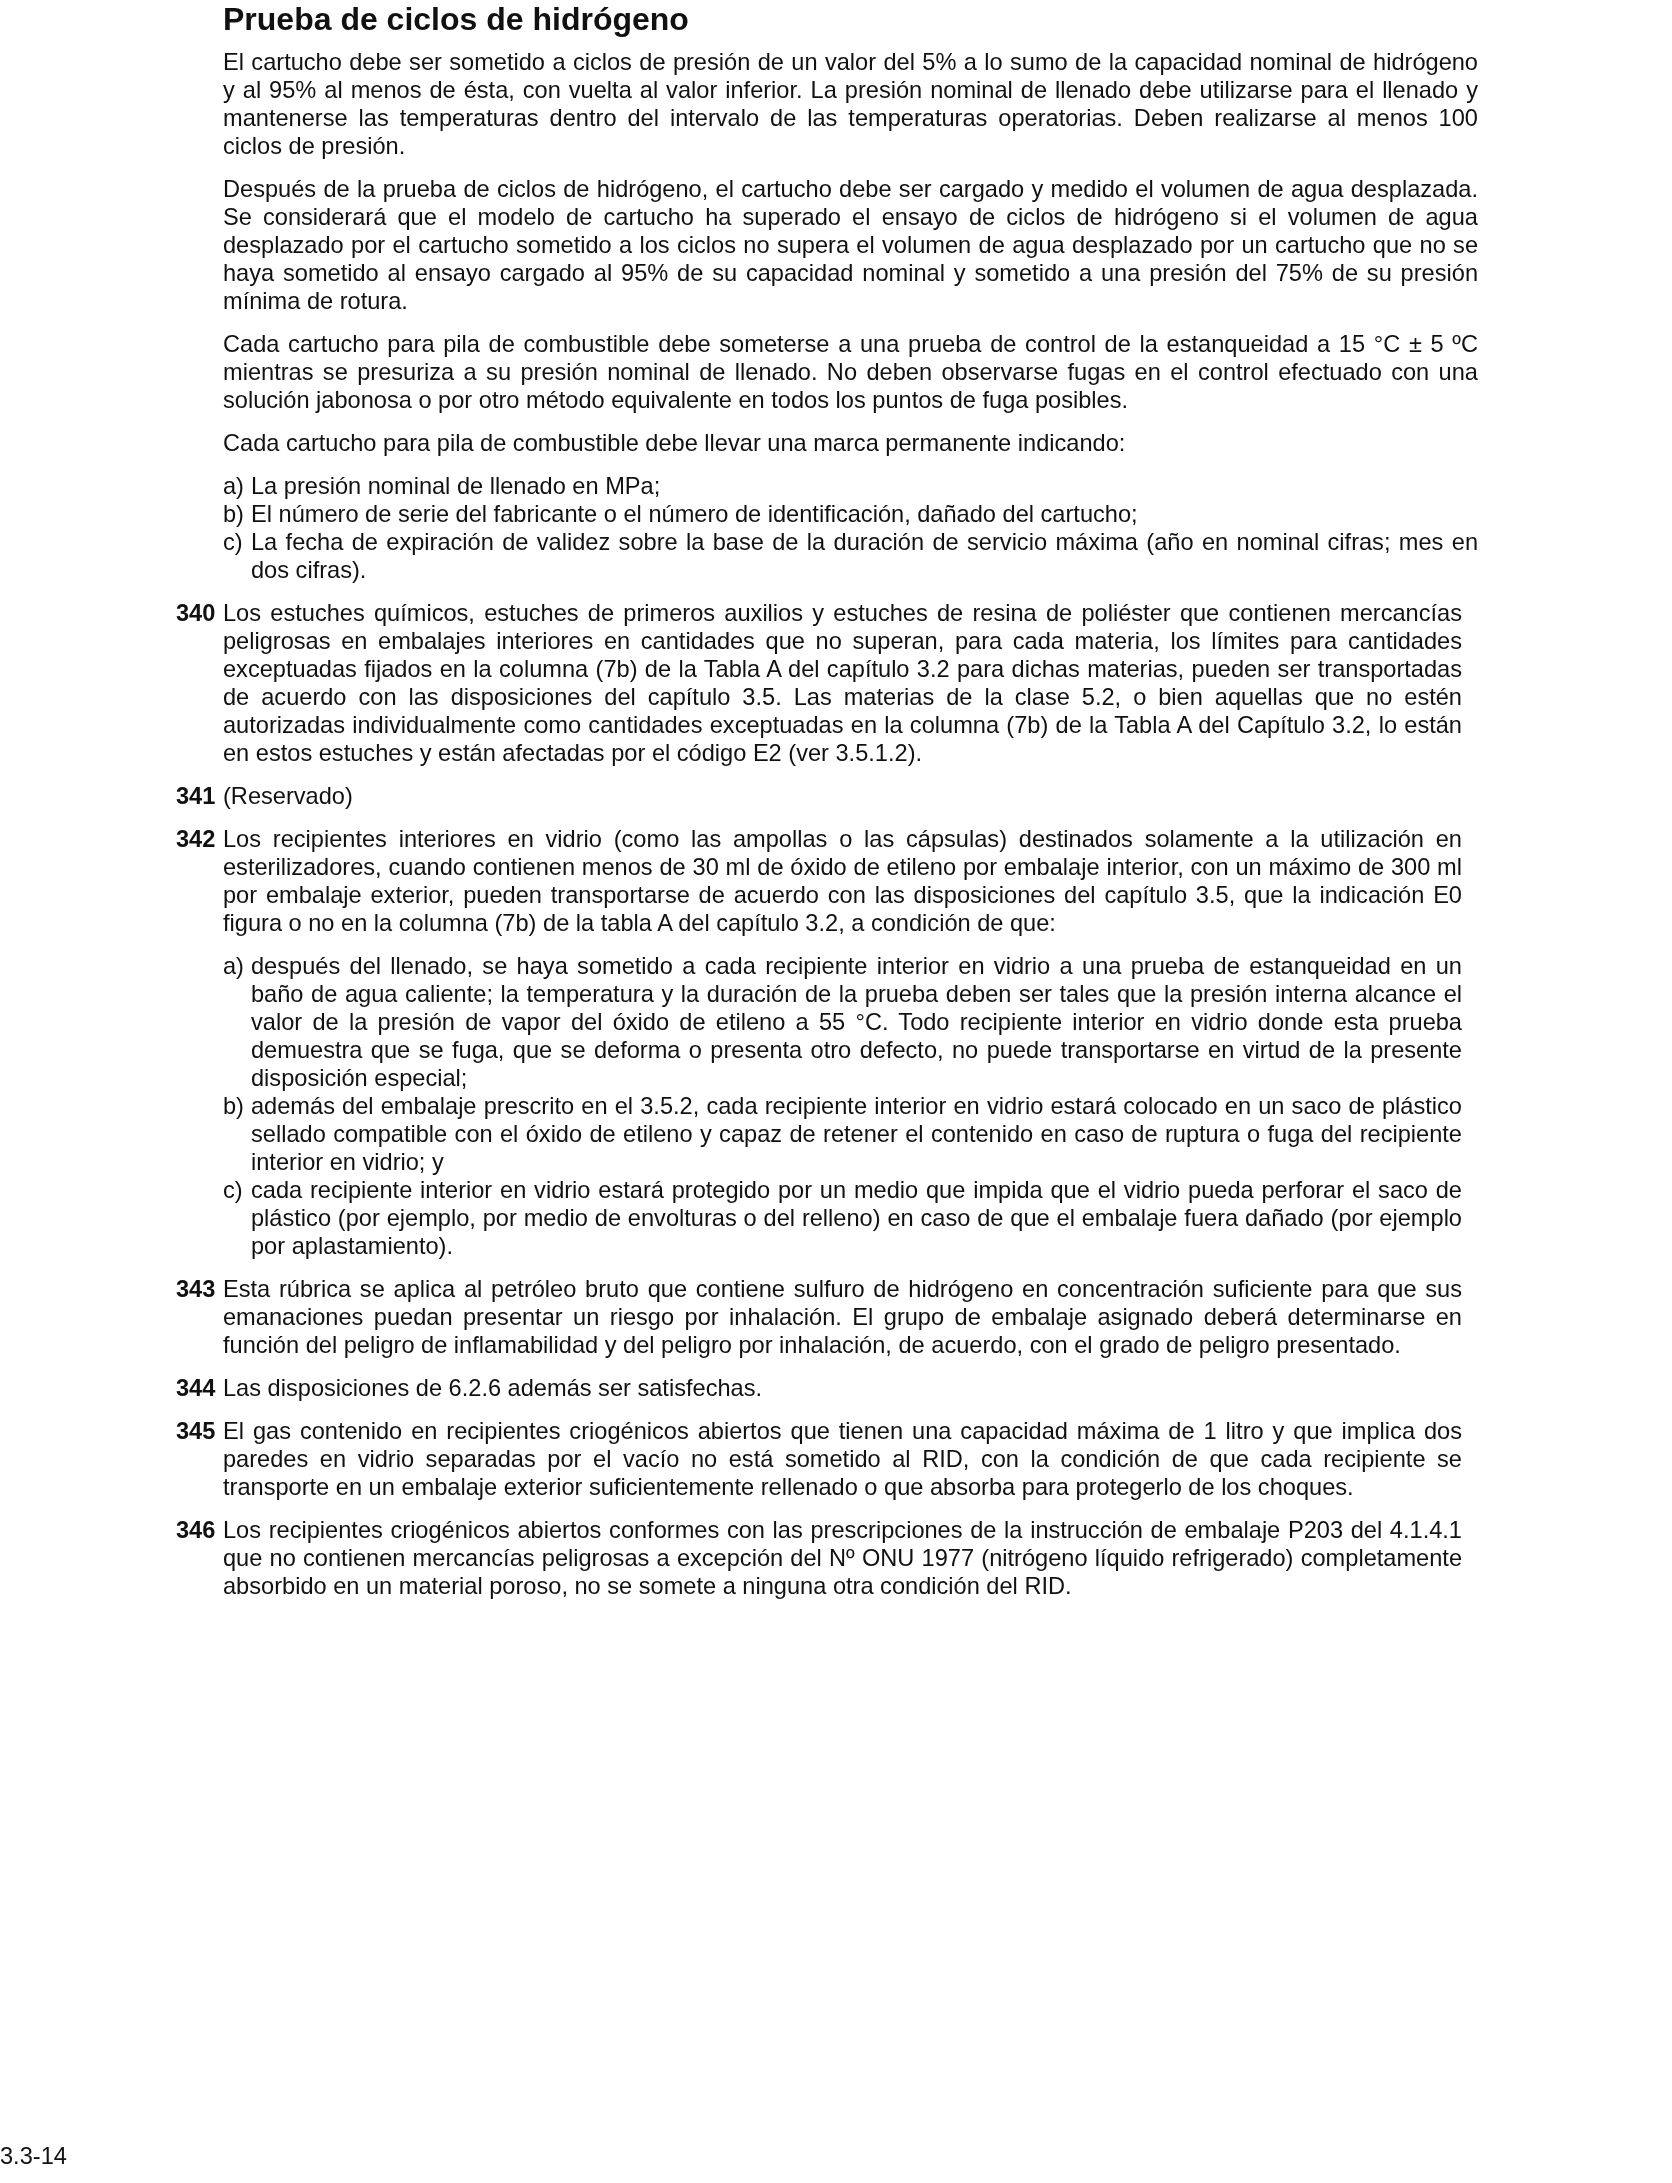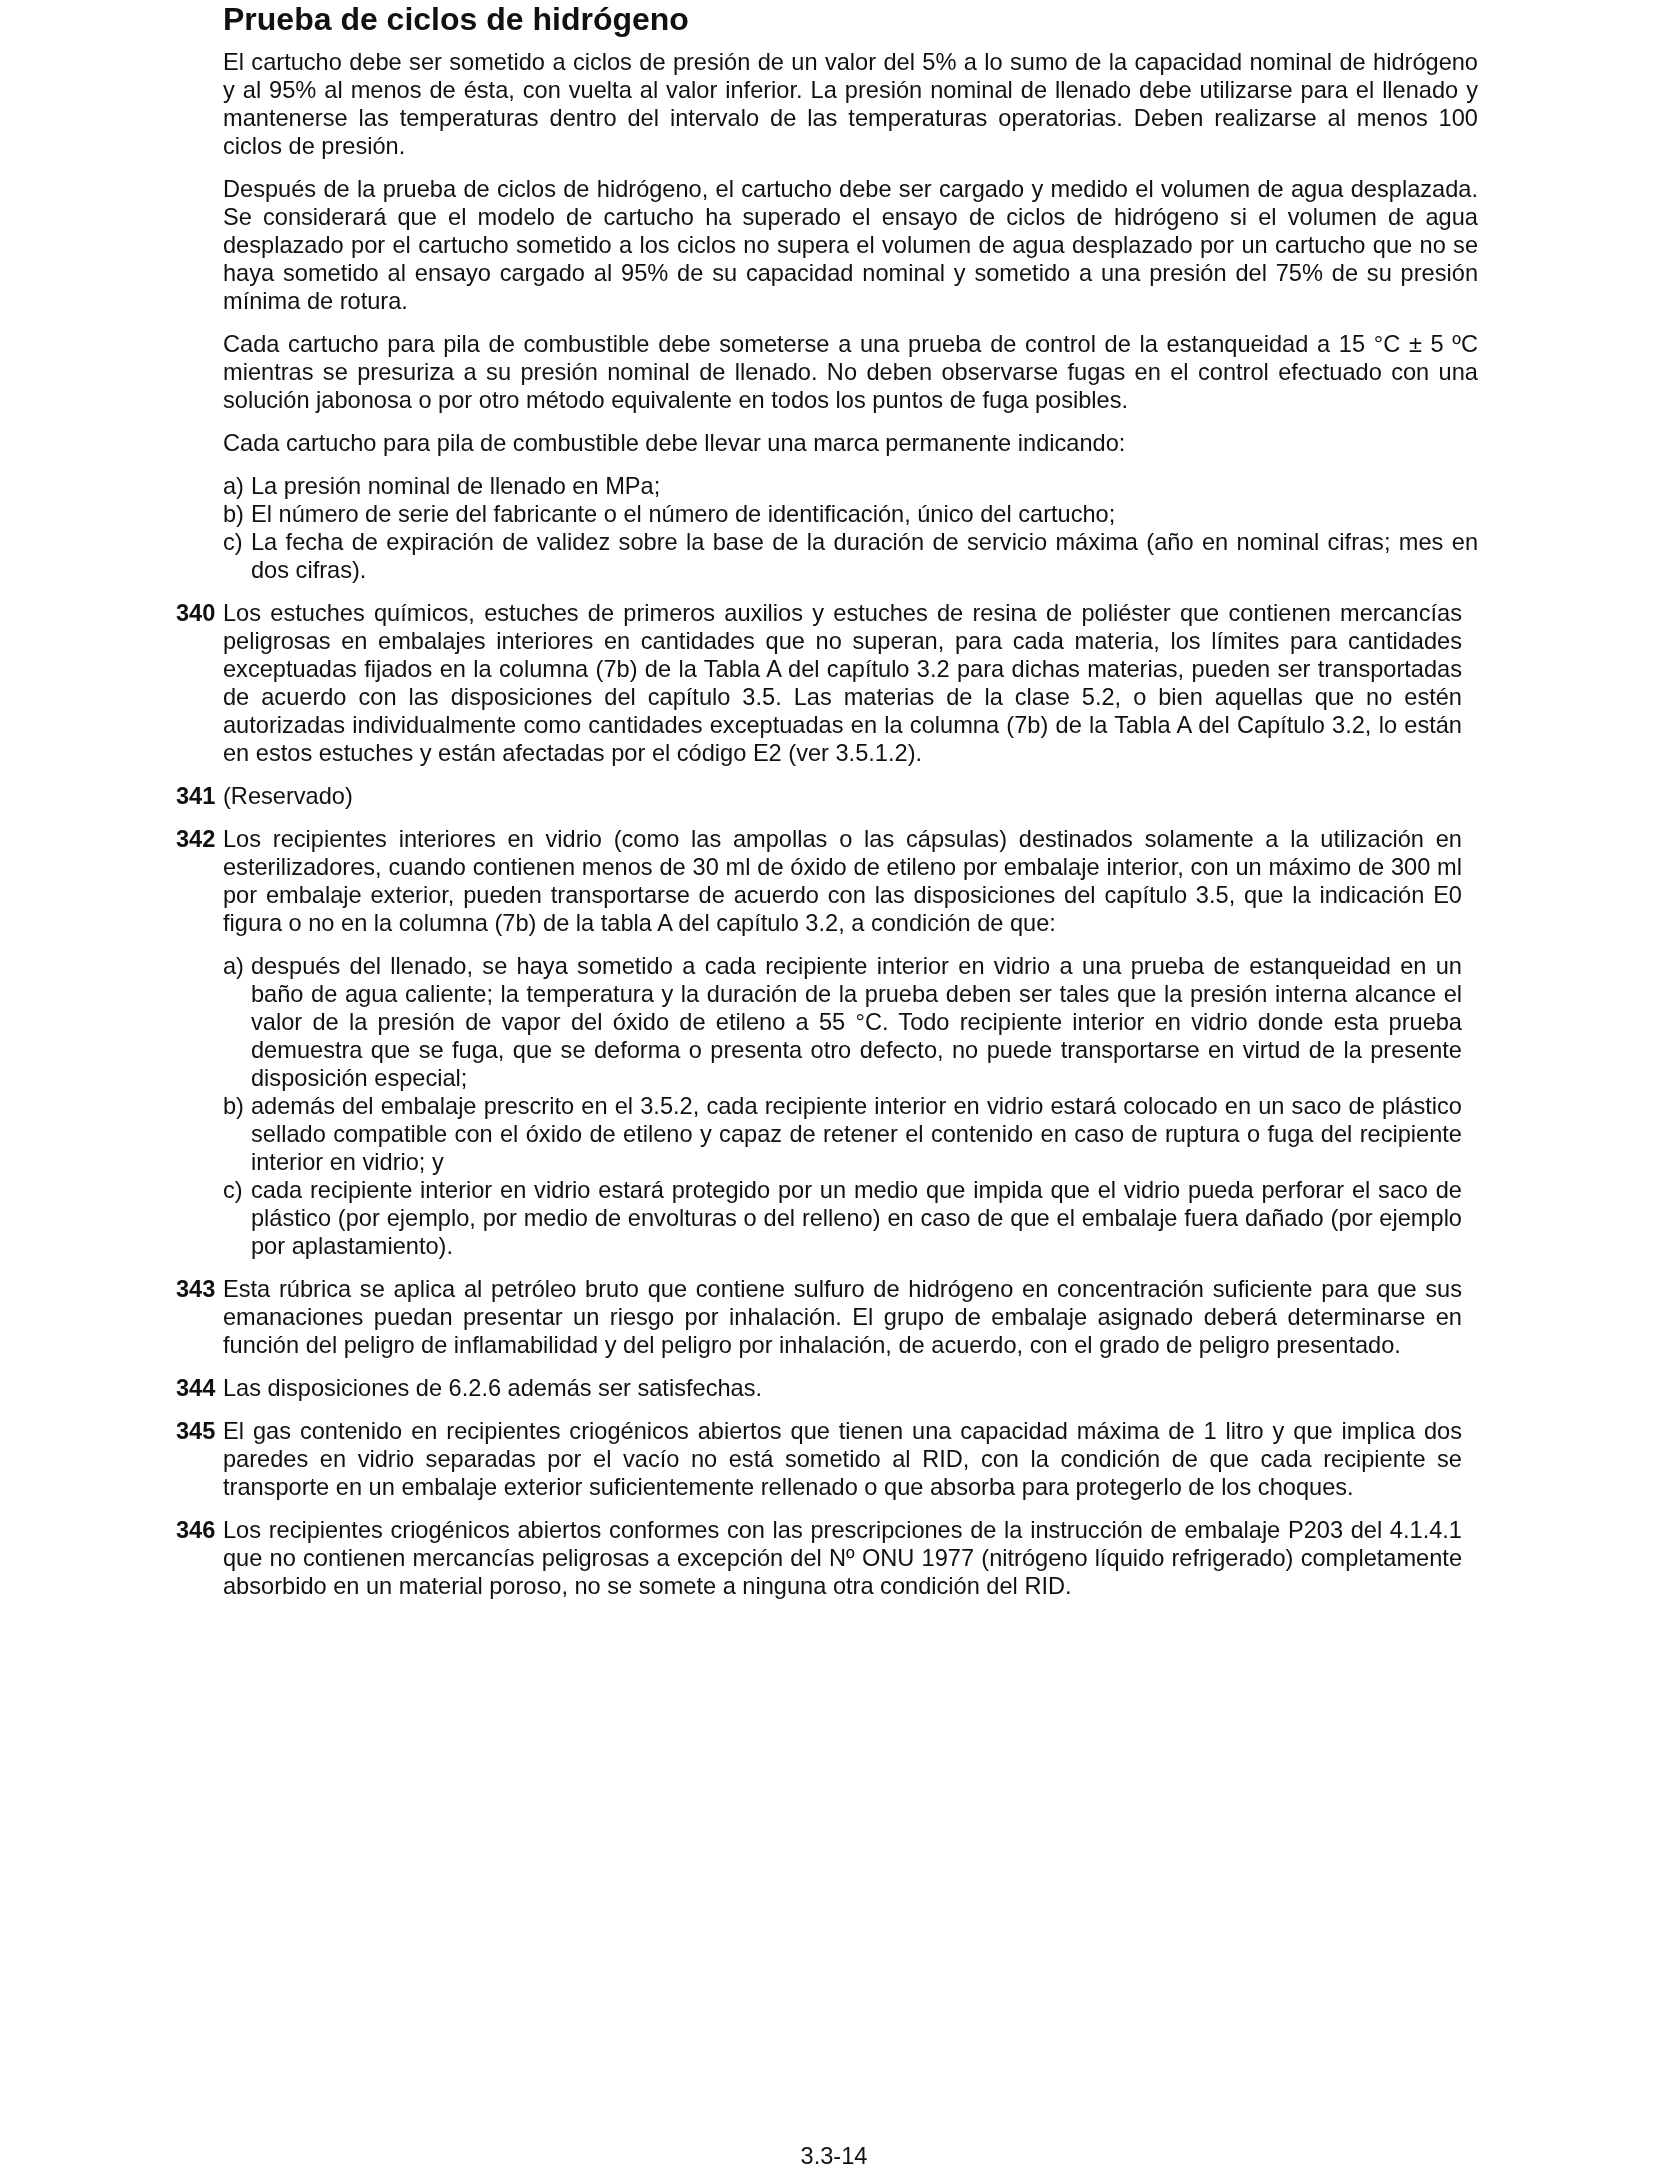--- a/index.html
+++ b/index.html
@@ -43,21 +43,21 @@
     left: -47px;
     top: 0;
     font-weight: bold;
   }
   .pbody > :last-child { margin-bottom: 0; }
   .footer {
     position: absolute;
     left: 0;
     right: 4px;
     top: 2142px;
-    text-align: center;
+    text-align: left;
   }
 </style>
 </head>
 <body>
 
 <div class="page">
   <div class="content">
 
     <div class="heading">Prueba de ciclos de hidrógeno</div>
     <p class="para">El cartucho debe ser sometido a ciclos de presión de un valor del 5% a lo sumo de la capacidad nominal de hidrógeno y al 95% al menos de ésta, con vuelta al valor inferior. La presión nominal de llenado debe utilizarse para el llenado y mantenerse las temperaturas dentro del intervalo de las temperaturas operatorias. Deben realizarse al menos 100 ciclos de presión.</p>
@@ -66,21 +66,21 @@
     <p class="para">Cada cartucho para pila de combustible debe someterse a una prueba de control de la estanqueidad a 15 °C ± 5 ºC mientras se presuriza a su presión nominal de llenado. No deben observarse fugas en el control efectuado con una solución jabonosa o por otro método equivalente en todos los puntos de fuga posibles.</p>
     <p class="para">Cada cartucho para pila de combustible debe llevar una marca permanente indicando:</p>
 
     <div class="list">
       <div class="lettered">
         <span class="letter">a)</span>
         <span class="ltext">La presión nominal de llenado en MPa;</span>
       </div>
       <div class="lettered">
         <span class="letter">b)</span>
-        <span class="ltext">El número de serie del fabricante o el número de identificación, único del cartucho;</span>
+        <span class="ltext">El número de serie del fabricante o el número de identificación, dañado del cartucho;</span>
       </div>
       <div class="lettered">
         <span class="letter">c)</span>
         <span class="ltext">La fecha de expiración de validez sobre la base de la duración de servicio máxima (año en nominal cifras; mes en dos cifras).</span>
       </div>
     </div>
 
     <div class="provision">
       <span class="pnum">340</span>
       <div class="pbody">

